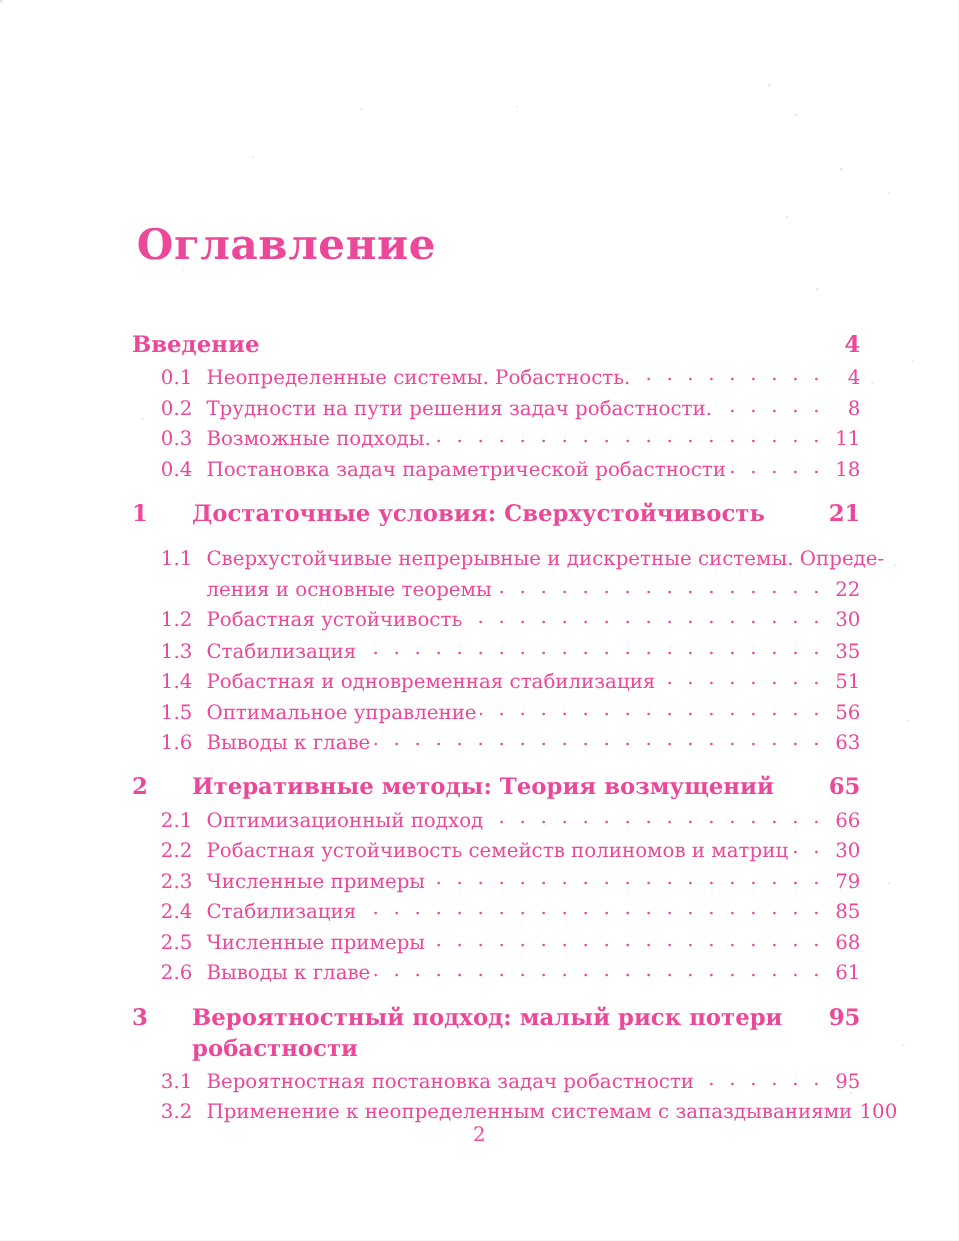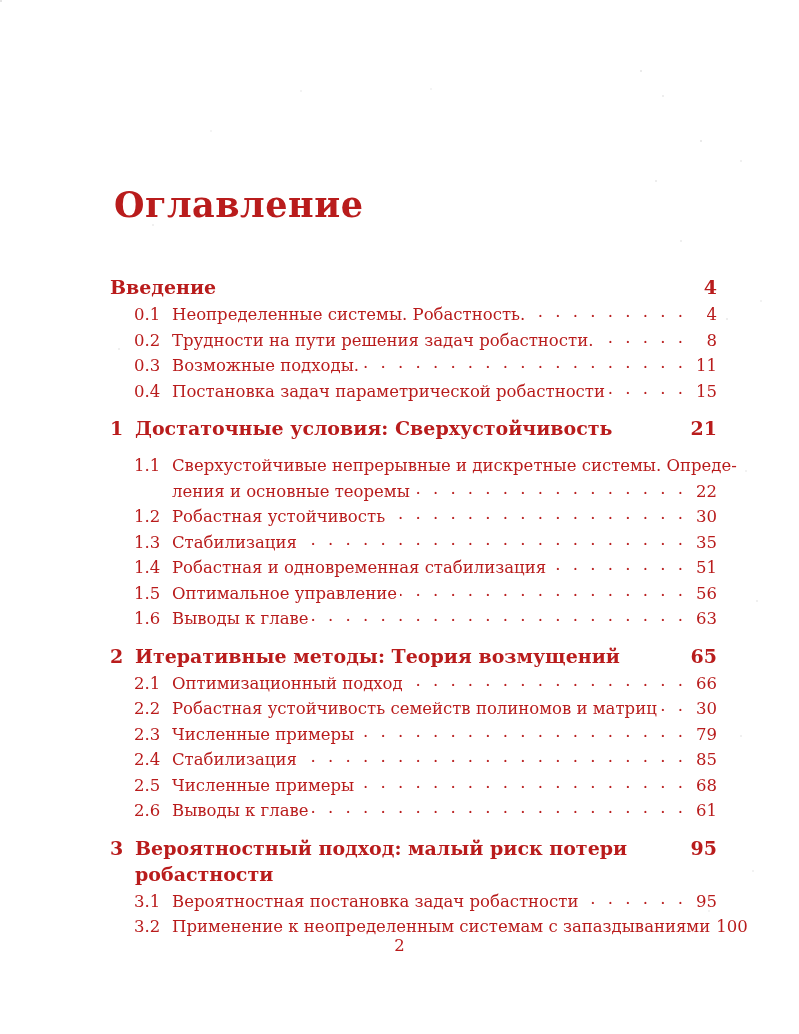--- a/index.html
+++ b/index.html
@@ -1,21 +1,21 @@
 <!DOCTYPE html>
 <html><head>
 <meta charset="utf-8">
 <style>
   html,body{margin:0;padding:0;background:#e8e8e8;}
   .scan-page{
     position:relative;
     width:799px;height:1034px;
     background:#ffffff;
     font-family:"DejaVu Serif","Liberation Serif",serif;
-    color:#b91c1c;
+    color:#ec4899;
     overflow:hidden;
     margin:0 auto;
   }
   
   .scan-page::after{
     content:"";
     position:absolute;left:0;top:0;width:2px;height:2px;
     border-radius:50%;
     background:#9a9a9a;
     opacity:.35;
@@ -42,20 +42,21 @@
   }
   .toc-section{margin-top:11px;}
   .toc-section.first{margin-top:48px;}
   .chead{
     display:flex;
     align-items:baseline;
     font-weight:bold;
     font-size:19px;
     line-height:26px;
     margin-bottom:2px;
+    gap:25px;
   }
   .cnum{width:25px;flex:0 0 auto;}
   .clabel{flex:1 1 auto;}
   .cpage{flex:0 0 auto;text-align:right;min-width:30px;}
   .entry{
     display:flex;
     align-items:baseline;
     font-size:16.5px;
     line-height:25.5px;
     padding-left:24px;
@@ -116,21 +117,21 @@
       <div class="entry">
         <span class="enum">0.3</span>
         <span class="etitle">Возможные подходы.</span>
         <span class="leader"></span>
         <span class="epage">11</span>
       </div>
       <div class="entry">
         <span class="enum">0.4</span>
         <span class="etitle">Постановка задач параметрической робастности</span>
         <span class="leader"></span>
-        <span class="epage">15</span>
+        <span class="epage">18</span>
       </div>
     </section>
 
     <section class="toc-section">
       <div class="chead">
         <span class="cnum">1</span>
         <span class="clabel">Достаточные условия: Сверхустойчивость</span>
         <span class="cpage">21</span>
       </div>
       <div class="entry-block">

